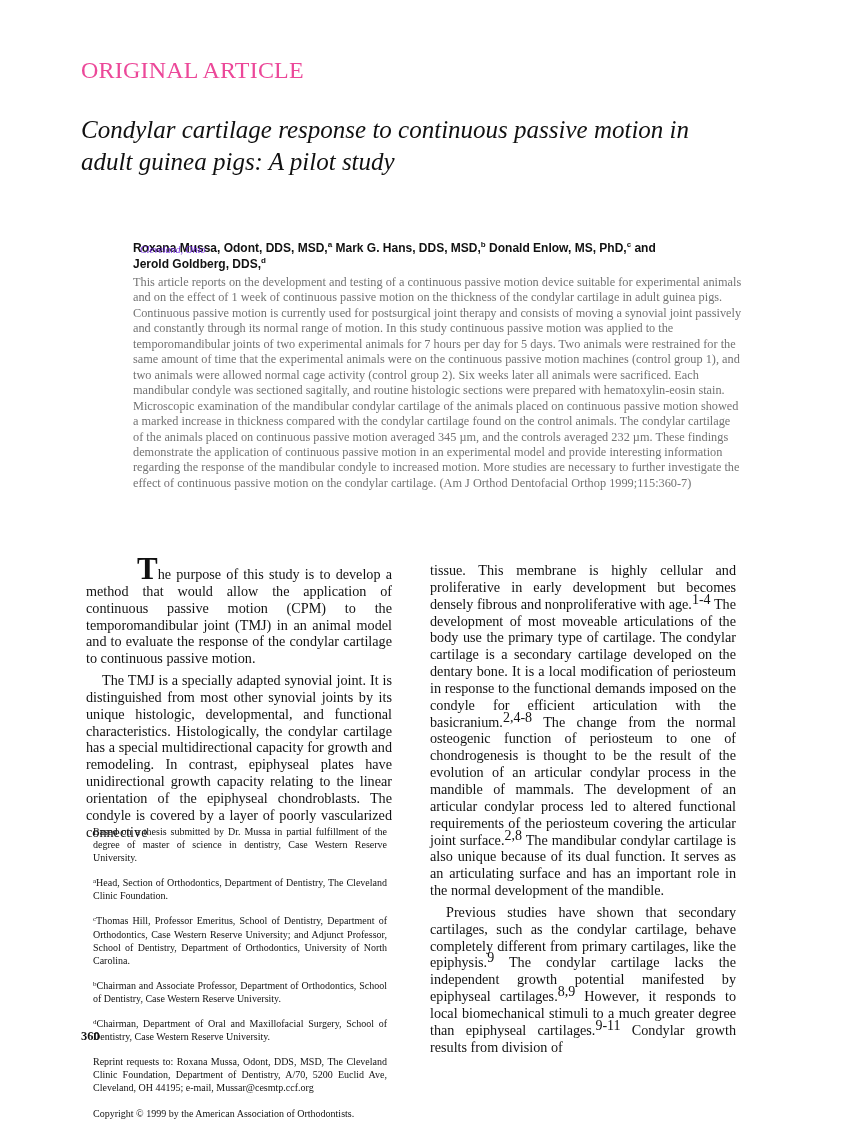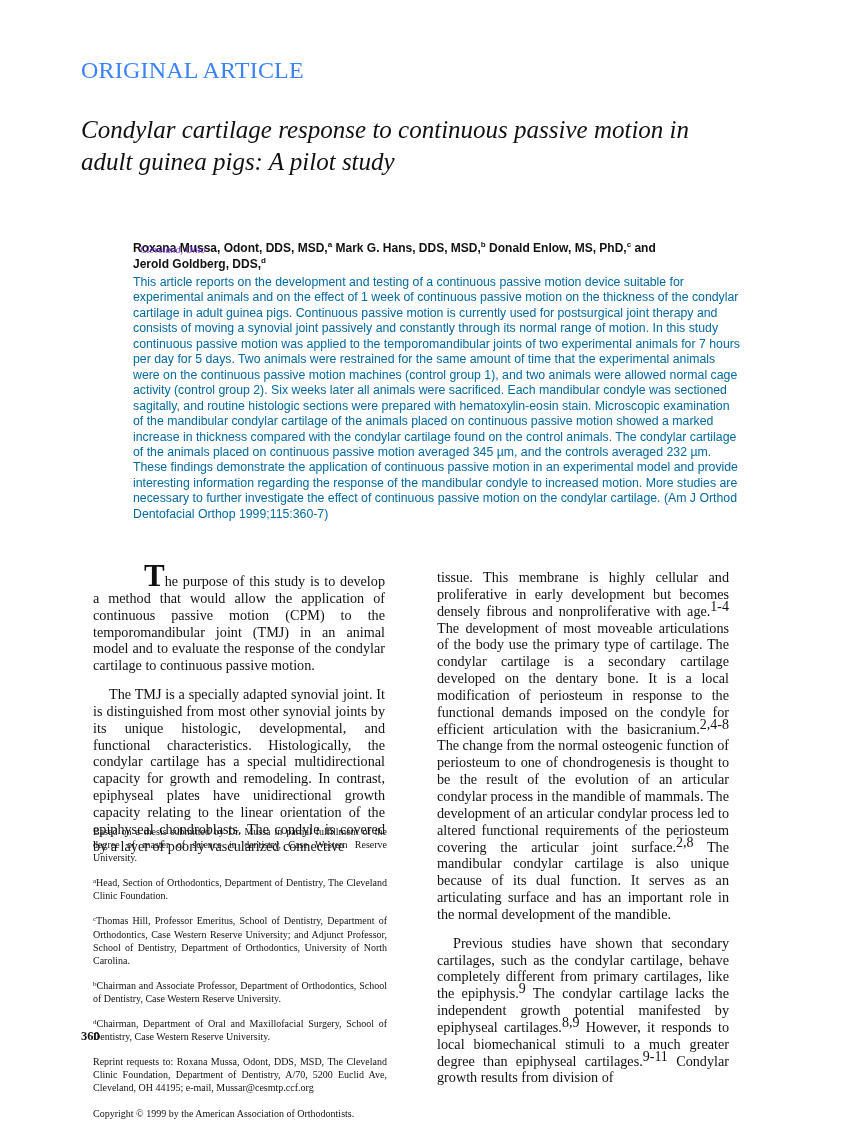--- a/index.html
+++ b/index.html
@@ -1,26 +1,26 @@
 <!DOCTYPE html>
 <html><head>
   <meta charset="utf-8">
   <style>
     html, body { margin:0; padding:0; background:#ffffff; }
     body { width:866px; height:1122px; position:relative; overflow:hidden; color:#111; }
-    .section-label { position:absolute; left:81px; top:57px; font-family:"Liberation Serif", serif; font-size:24px; letter-spacing:0.2px; color:#3b82f6; }
+    .section-label { position:absolute; left:81px; top:57px; font-family:"Liberation Serif", serif; font-size:24px; letter-spacing:0.2px; color:#ec4899; }
     .title { position:absolute; left:81px; top:114px; width:680px; font-family:"Liberation Serif", serif; font-style:italic; font-size:25px; line-height:32px; color:#111; }
     .authors { position:absolute; left:133px; top:209px; width:620px; font-family:"Liberation Sans", sans-serif; font-weight:bold; font-size:12px; line-height:16px; color:#111;margin-top:31px; }
     .authors sup { font-size:8px; vertical-align:5px; line-height:0; }
     .location { position:absolute; left:140px; top:244px; font-family:"Liberation Serif", serif; font-style:italic; font-size:10px; color:#6d28d9; }
-    .abstract { position:absolute; left:133px; top:275px; width:610px; font-family:Liberation Sans, sans-serif; font-size:12.3px; line-height:15.45px; color:#0369a1; }
+    .abstract { position:absolute; left:133px; top:275px; width:610px; font-family:Liberation Serif, serif; font-size:12.3px; line-height:15.45px; color:#737373; }
     .col { position:absolute; top:554px; width:316px; font-family:"Liberation Serif", serif; font-size:14.2px; line-height:16.85px; text-align:justify; color:#111; }
     .col.left { left:81px; }
     .col.right { left:425px; top:557px; }
-    .col p { margin:12px; }
+    .col p { margin:5px; }
     .col p.indent { text-indent:16px; }
     .dropcap { font-family:"Liberation Serif", serif; font-weight:bold; font-size:31px; line-height:20px; margin-left:51px; }
     .col sup { font-size:14px; line-height:0; vertical-align:5px; }
     .footnotes { position:absolute; left:81px; top:813px; width:318px; font-family:"Liberation Serif", serif; font-size:10px; line-height:13.1px; color:#111; text-align:justify; }
     .footnotes p { margin:12px; }
     .footnotes sup { font-size:7px; line-height:0; vertical-align:3px; }
     .footnotes .bold { font-weight:bold; }
     .page-number { position:absolute; left:81px; top:1029px; font-family:Liberation Serif, serif; font-weight:bold; font-size:12.5px; color:#111; }
   </style>
 </head>

